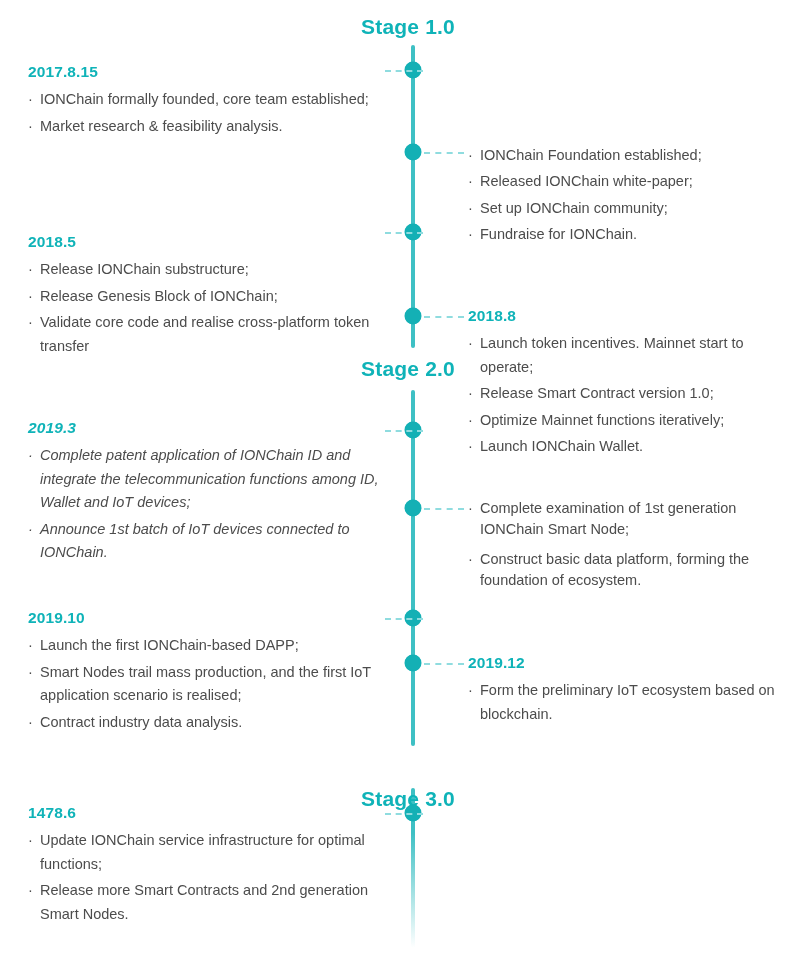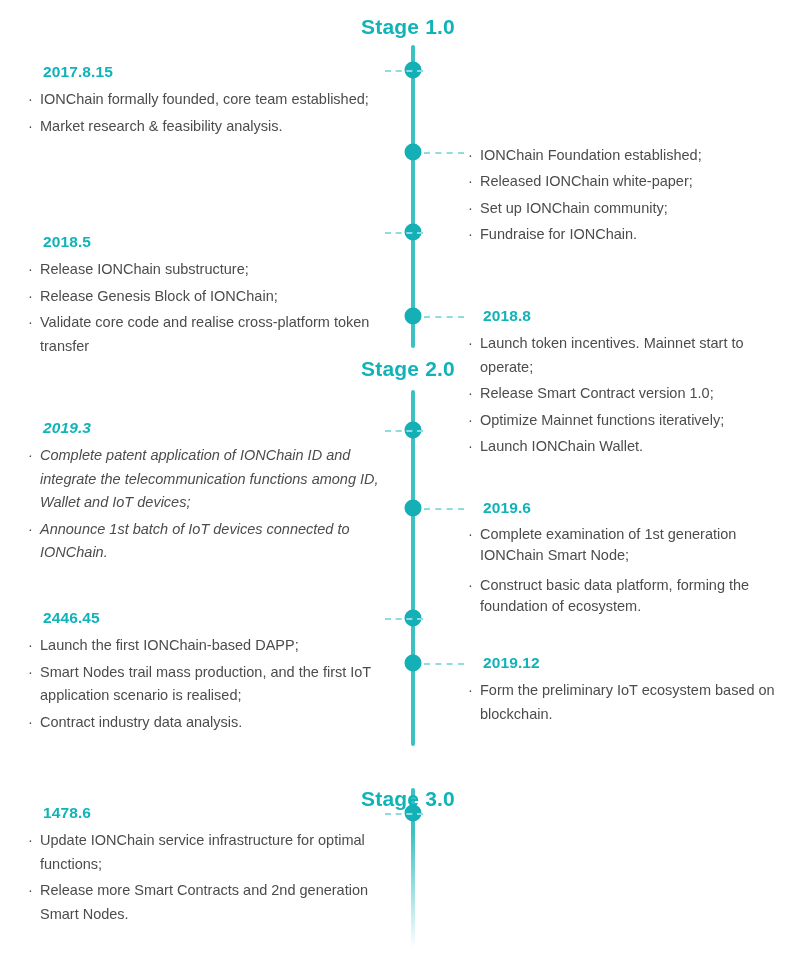--- a/index.html
+++ b/index.html
@@ -73,21 +73,21 @@
     position: absolute;
   }
   .milestone.left  { text-align: left; left: 28px; width: 372px; }
   .milestone.right { text-align: left; left: 468px; width: 320px; }
 
   .milestone-date {
     color: #0fb3b8;
     font-size: 15.5px;
     font-weight: bold;
     line-height: 1.25;
-    margin: 0 0 7px 15px;
+    margin: 0 0 7px 0;
     letter-spacing: 0.1px;
   }
 
   .bullets {
     list-style: none;
     margin: 0;
     padding: 0;
   }
   .bullets li {
     position: relative;
@@ -176,29 +176,28 @@
 
   <div class="milestone left" style="top:418px;font-style:italic;">
     <div class="milestone-date">2019.3</div>
     <ul class="bullets">
       <li><span class="bullet-dot">·</span><span>Complete patent application of IONChain ID and integrate the telecommunication functions among ID, Wallet and IoT devices;</span></li>
       <li><span class="bullet-dot">·</span><span>Announce 1st batch of IoT devices connected to IONChain.</span></li>
     </ul>
   </div>
 
   <div class="milestone right" style="top:498px;">
-    <div class="milestone-date">2019.6</div>
     <ul class="bullets tight">
       <li><span class="bullet-dot">·</span><span>Complete examination of 1st generation IONChain Smart Node;</span></li>
       <li><span class="bullet-dot">·</span><span>Construct basic data platform, forming the foundation of ecosystem.</span></li>
     </ul>
   </div>
 
   <div class="milestone left" style="top:608px;">
-    <div class="milestone-date">2446.45</div>
+    <div class="milestone-date">2019.10</div>
     <ul class="bullets">
       <li><span class="bullet-dot">·</span><span>Launch the first IONChain-based DAPP;</span></li>
       <li><span class="bullet-dot">·</span><span>Smart Nodes trail mass production, and the first IoT application scenario is realised;</span></li>
       <li><span class="bullet-dot">·</span><span>Contract industry data analysis.</span></li>
     </ul>
   </div>
 
   <div class="milestone right" style="top:653px;">
     <div class="milestone-date">2019.12</div>
     <ul class="bullets">

